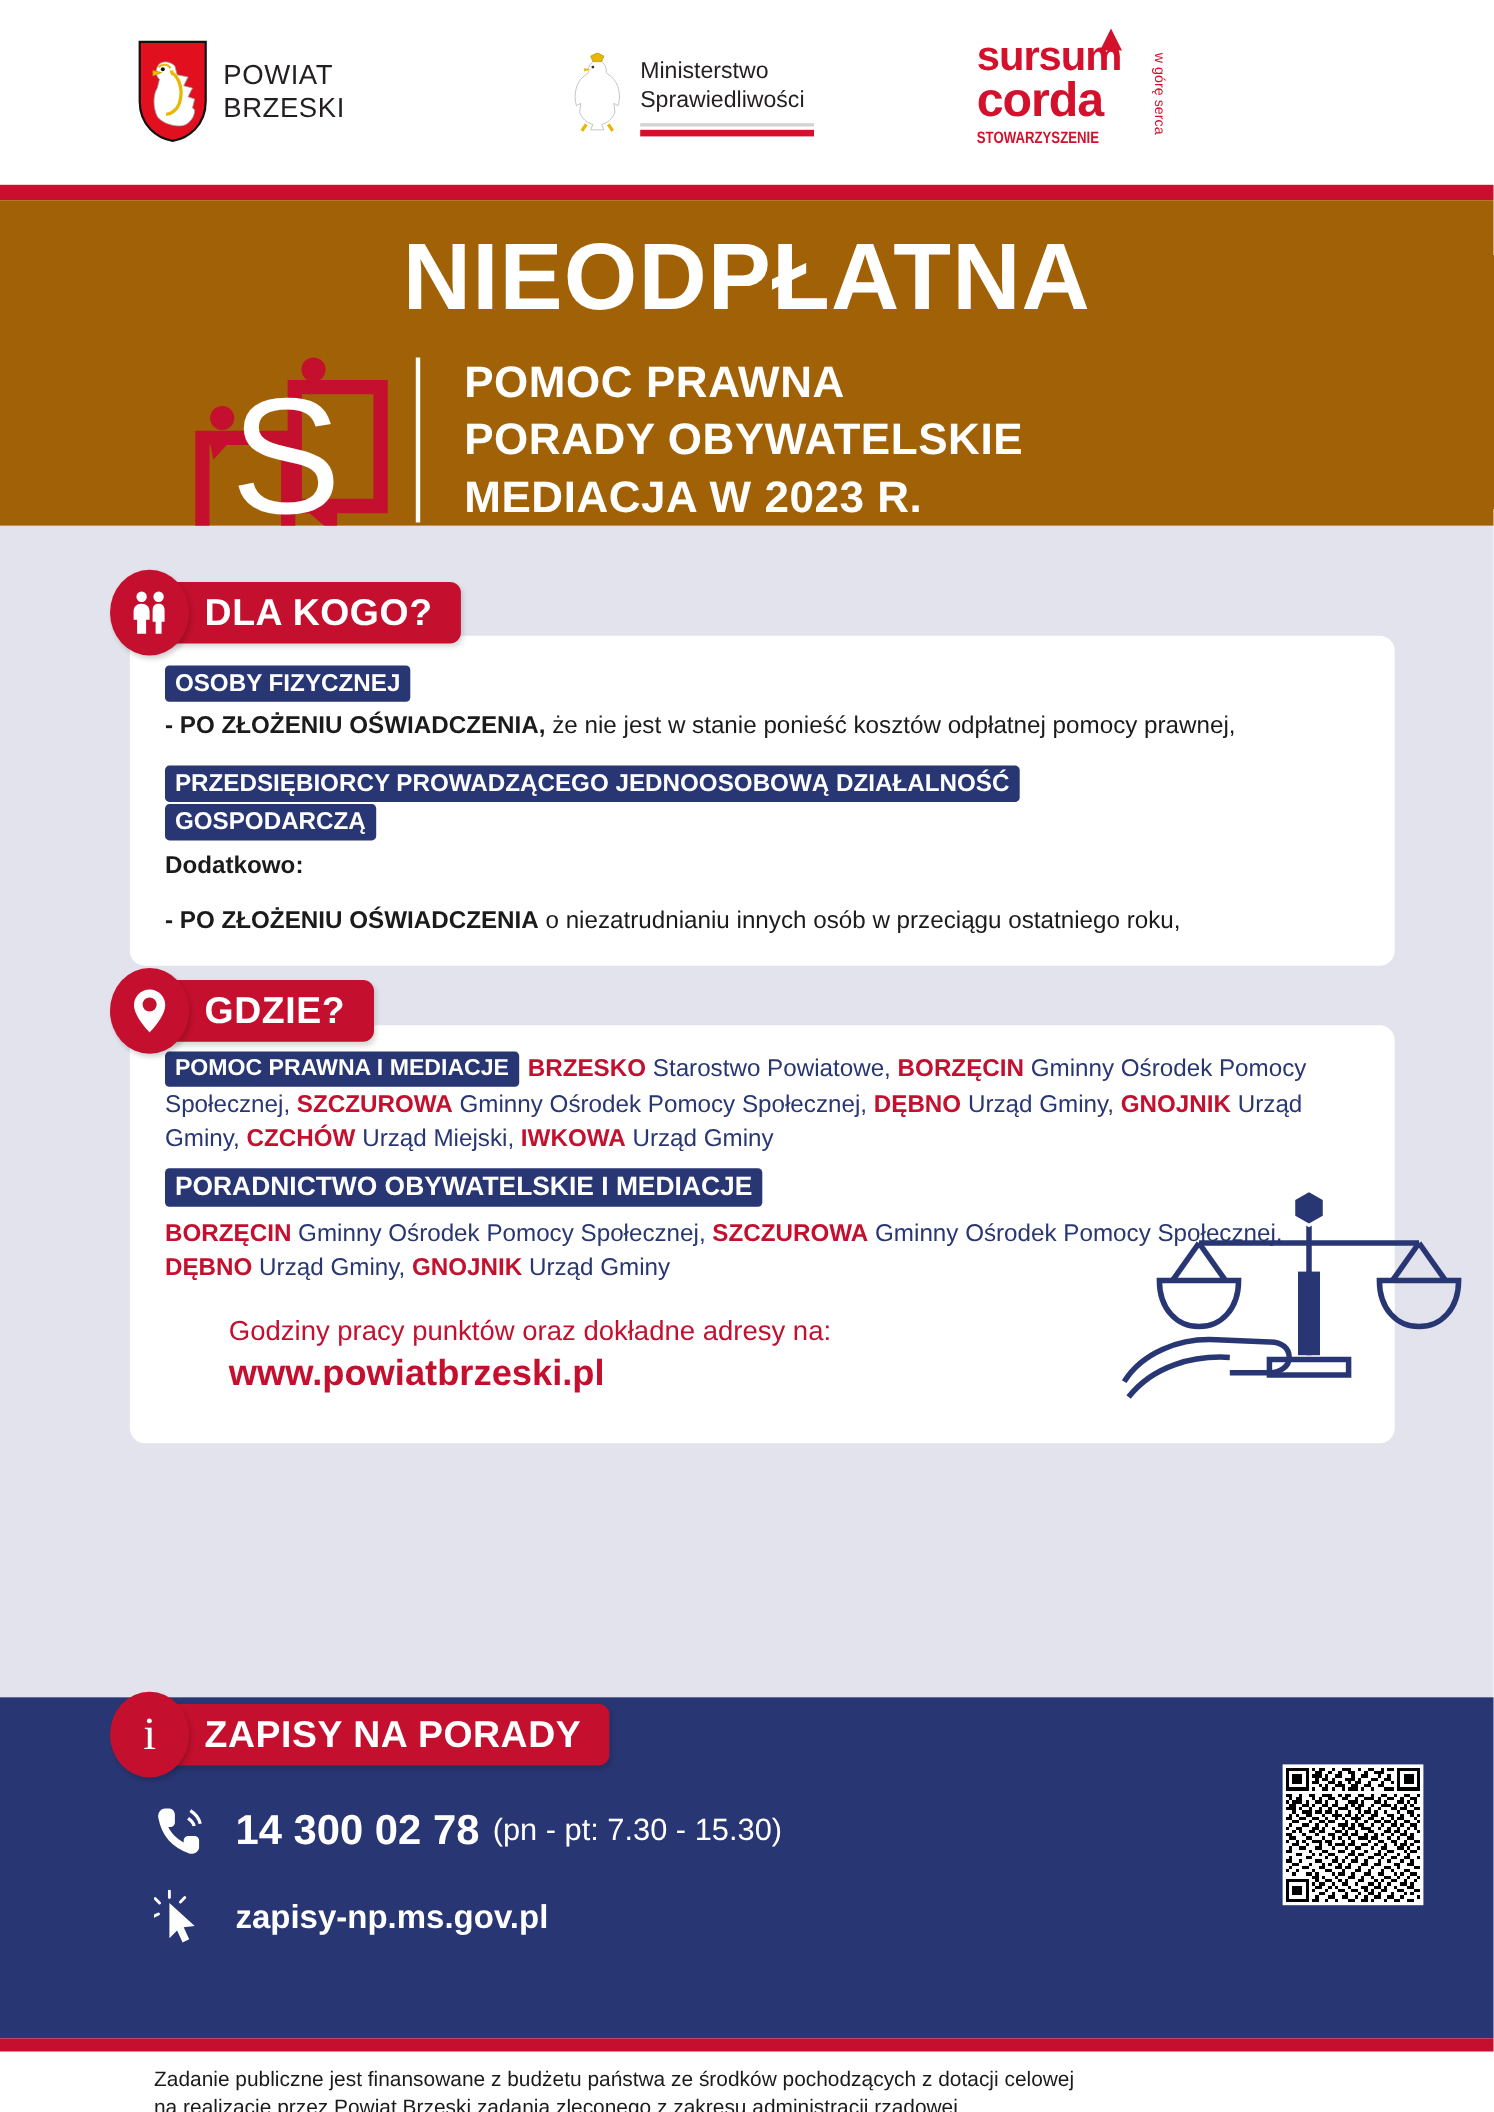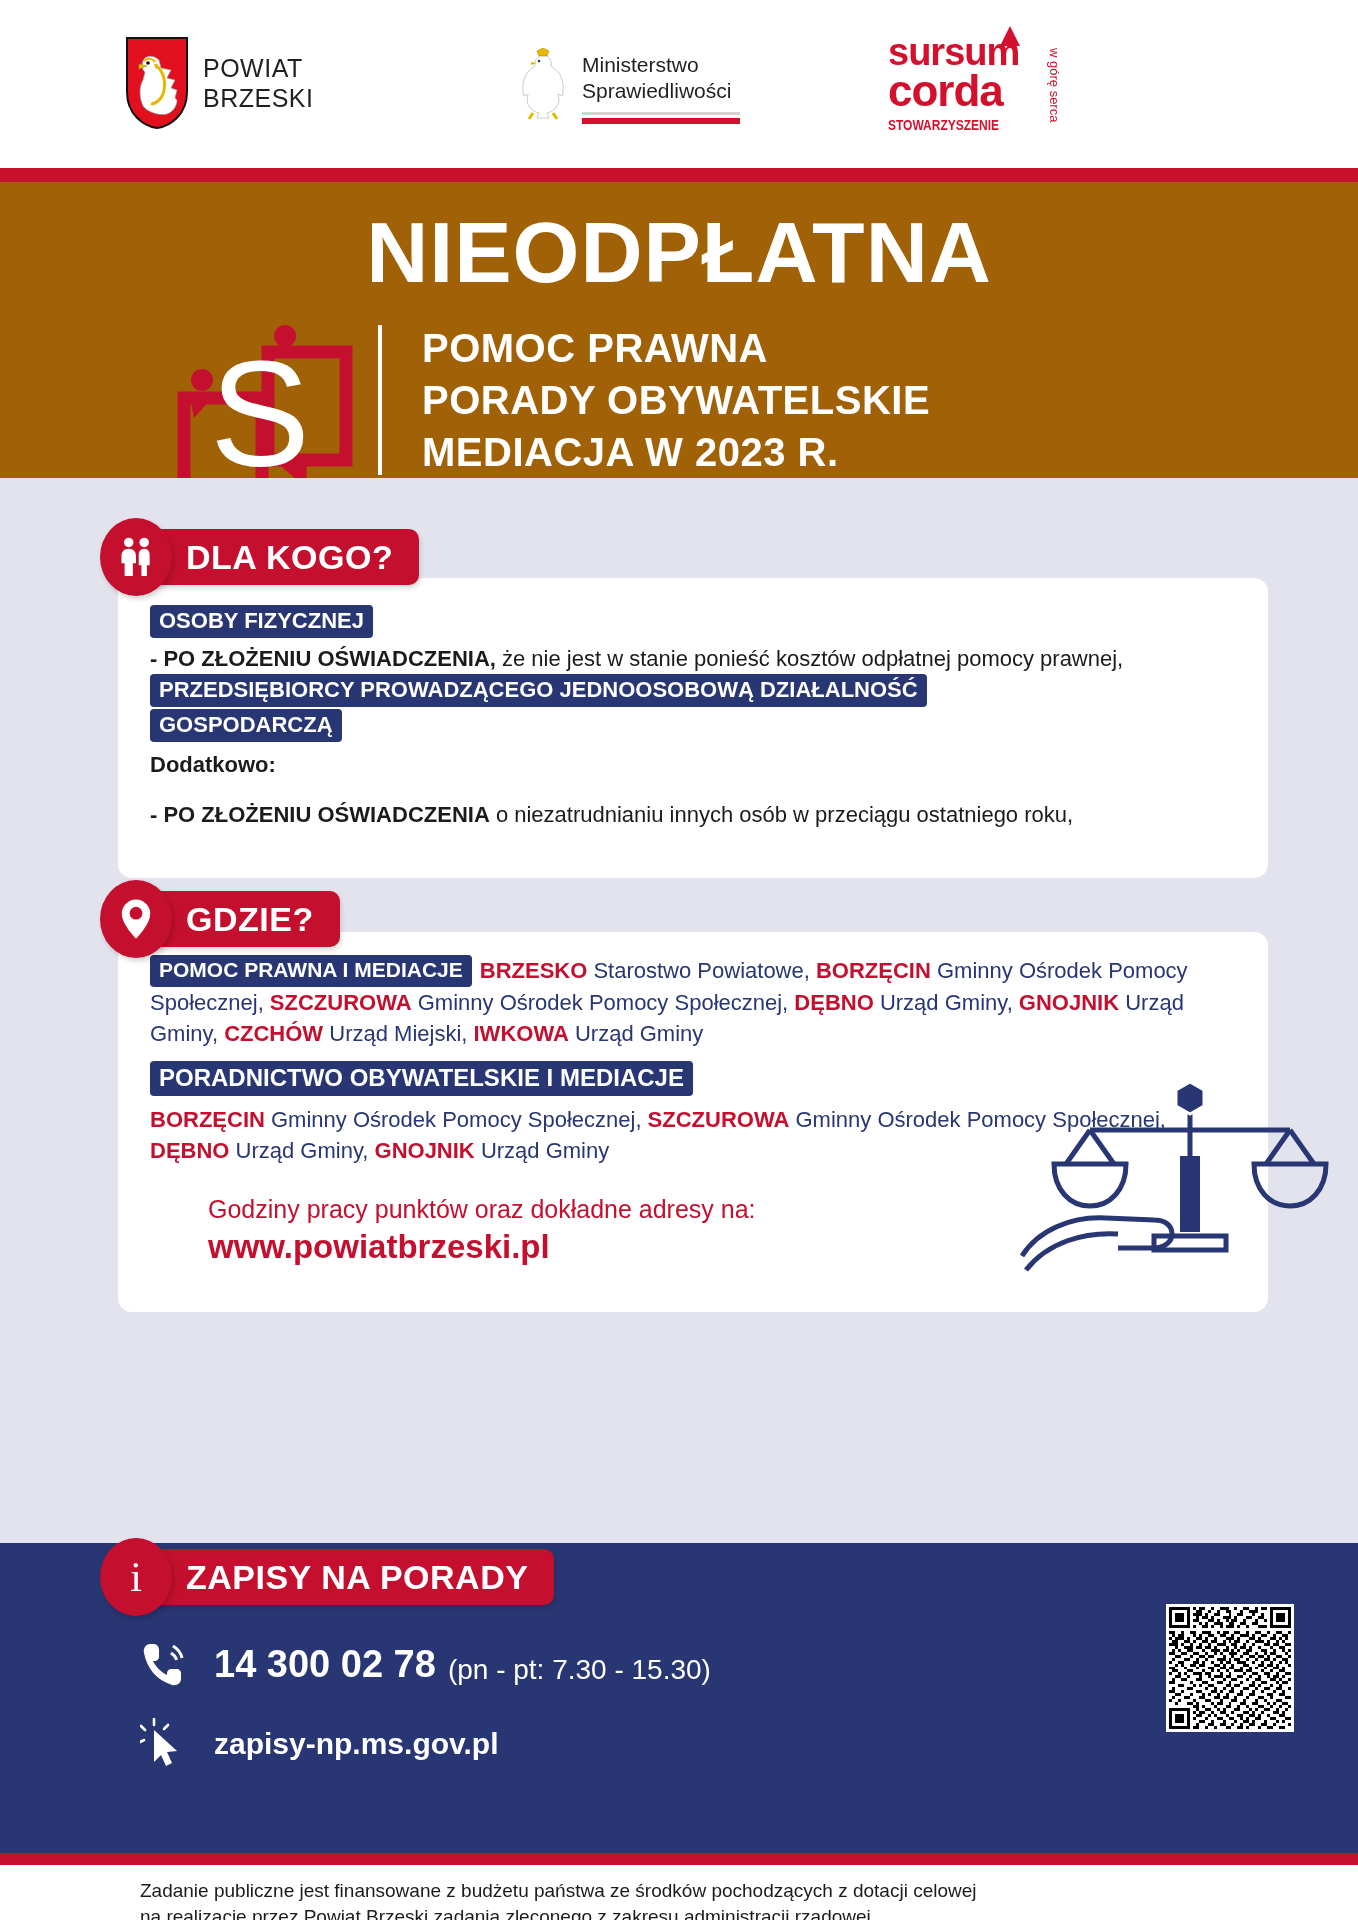--- a/index.html
+++ b/index.html
@@ -450,21 +450,21 @@
       <span class="pill-label">DLA KOGO?</span>
     </div>
   </div>
 
   <div style="position:absolute; left:150px; top:605px; width:1100px; z-index:5;">
 
     <div style="margin-bottom:6px;">
       <span class="chip" style="font-size:22px;">OSOBY FIZYCZNEJ</span>
     </div>
 
-    <div class="p-text" style="width:1010px; ">
+    <div class="p-text" style="width:1010px; margin-bottom:22px;">
       <b>- PO ZŁOŻENIU OŚWIADCZENIA,</b><span> że nie jest w stanie ponieść kosztów odpłatnej pomocy prawnej,</span>
     </div>
 
     <div style="margin-bottom:2px;">
       <span class="chip" style="font-size:22px;">PRZEDSIĘBIORCY PROWADZĄCEGO JEDNOOSOBOWĄ DZIAŁALNOŚĆ</span>
     </div>
     <div style="margin-bottom:8px;">
       <span class="chip" style="font-size:22px;">GOSPODARCZĄ</span>
     </div>
 
@@ -550,21 +550,21 @@
   <div class="contact-row" style="left:140px; top:1638px;">
     <div class="contact-icon">
       <svg viewBox="0 0 46 52" width="46" height="52">
         <path d="M10 6 C6 6 3 10 4 15 C7 31 17 42 32 47 C37 48 41 45 41 41 L41 35
                  C41 33 39 31 37 31 L31 31 C29 31 27 33 27 35 L27 37 C21 34 16 29 13 23
                  L15 23 C17 23 19 21 19 19 L19 12 C19 9 17 6 14 6 Z" fill="#ffffff"></path>
         <path d="M33 8 C38 11 41 15 42 20" fill="none" stroke="#ffffff" stroke-width="3"></path>
         <path d="M31 15 C34 17 36 19 36.5 22" fill="none" stroke="#ffffff" stroke-width="3"></path>
       </svg>
     </div>
-    <div style="display:flex; align-items:flex-end; gap:12px;">
+    <div style="display:flex; align-items:center; gap:12px;">
       <span class="phone-num">14 300 02 78</span>
       <span class="phone-hours">(pn - pt: 7.30 - 15.30)</span>
     </div>
   </div>
 
   <div class="contact-row" style="left:140px; top:1718px;">
     <div class="contact-icon">
       <svg viewBox="0 0 46 52" width="46" height="52">
         <path d="M14 12 L14 44 L21 37 L26 48 L32 45 L27 34 L37 33 Z" fill="#ffffff"></path>
         <g stroke="#ffffff" stroke-width="2.6" stroke-linecap="round">

